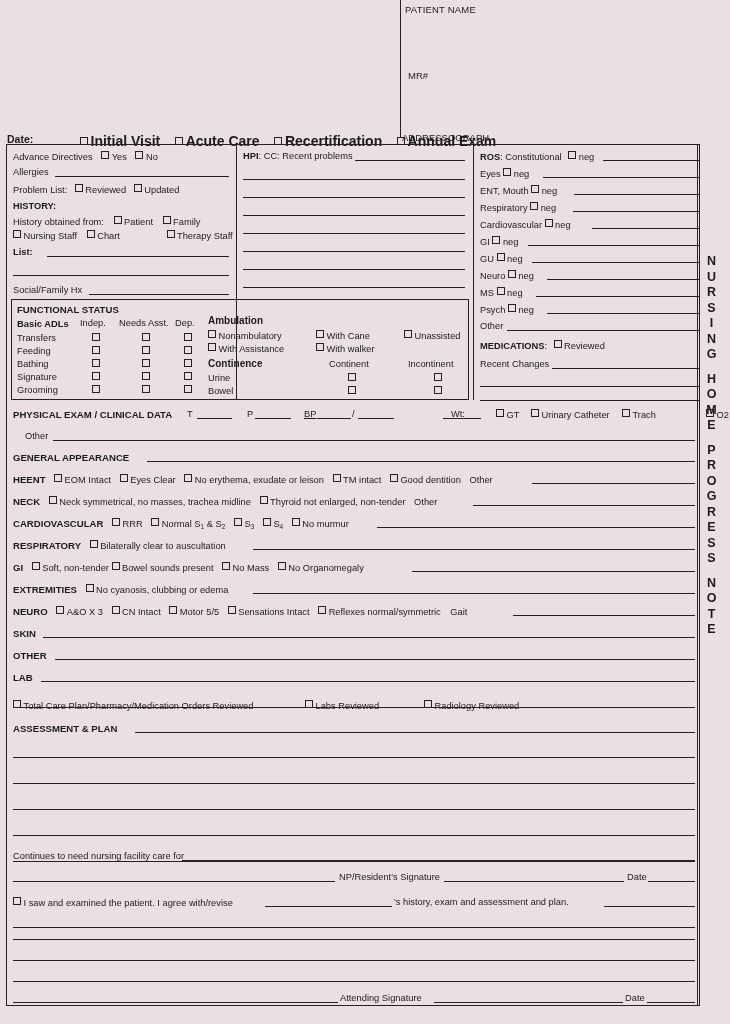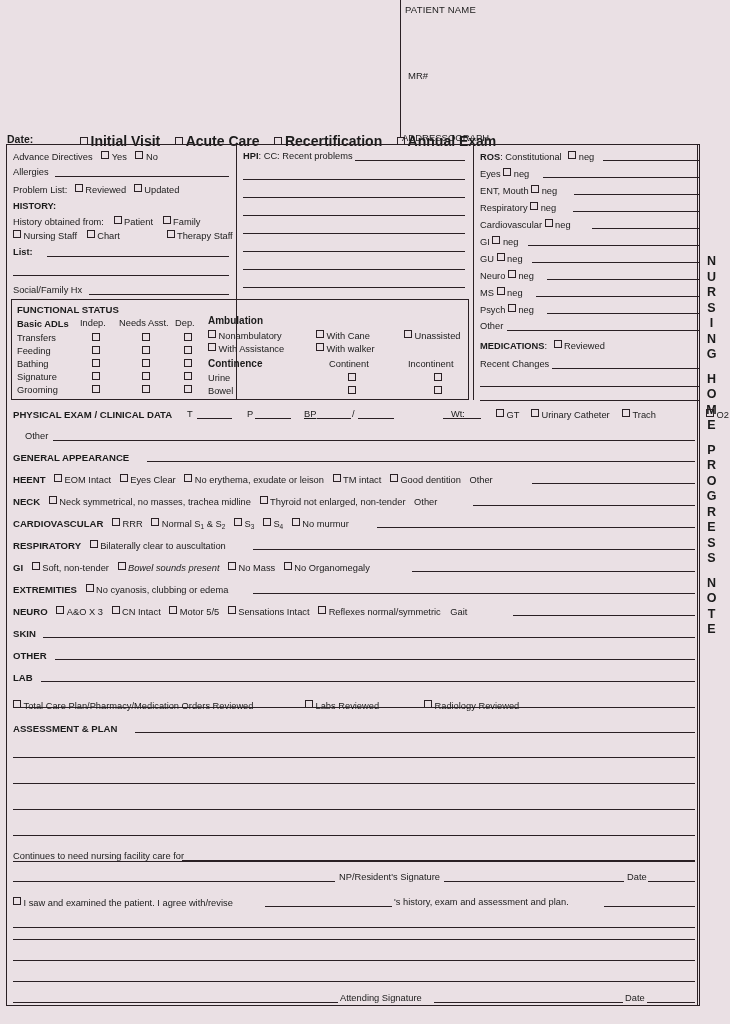--- a/index.html
+++ b/index.html
@@ -307,21 +307,21 @@
 
     <div class="t" style="left:6px;top:395px;">
       <span class="b" style="font-size:9.6px;">RESPIRATORY</span>
       <span style="margin-left:6px;"><span class="cb"></span><span>Bilaterally clear to auscultation</span></span>
     </div>
     <div class="rule" style="left:246px;top:404px;width:442px;"></div>
 
     <div class="t" style="left:6px;top:417px;">
       <span class="b" style="font-size:9.6px;">GI</span>
       <span style="margin-left:6px;"><span class="cb"></span><span>Soft, non-tender</span></span>
-      <span style="margin-left:6px;font-style:italic;"><span class="cb"></span><span>Bowel sounds present</span></span>
+      <span style=""><span class="cb"></span><span>Bowel sounds present</span></span>
       <span style="margin-left:6px;"><span class="cb"></span><span>No Mass</span></span>
       <span style="margin-left:6px;"><span class="cb"></span><span>No Organomegaly</span></span>
     </div>
     <div class="rule" style="left:405px;top:426px;width:283px;"></div>
 
     <div class="t" style="left:6px;top:439px;">
       <span class="b" style="font-size:9.6px;">EXTREMITIES</span>
       <span style="margin-left:6px;"><span class="cb"></span><span>No cyanosis, clubbing or edema</span></span>
     </div>
     <div class="rule" style="left:246px;top:448px;width:442px;"></div>

